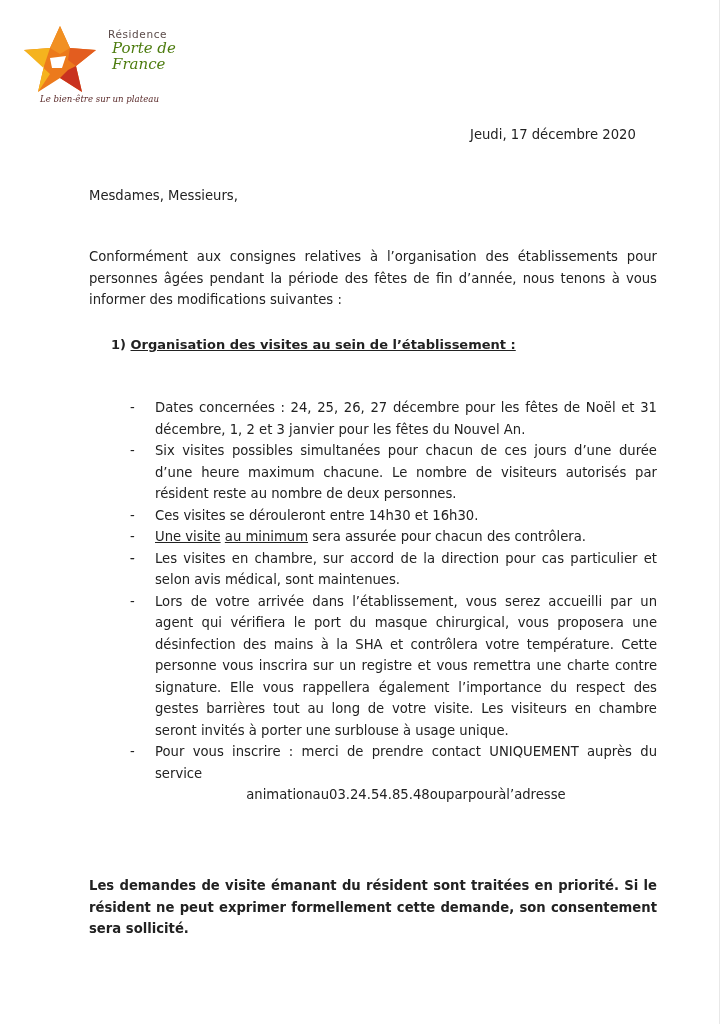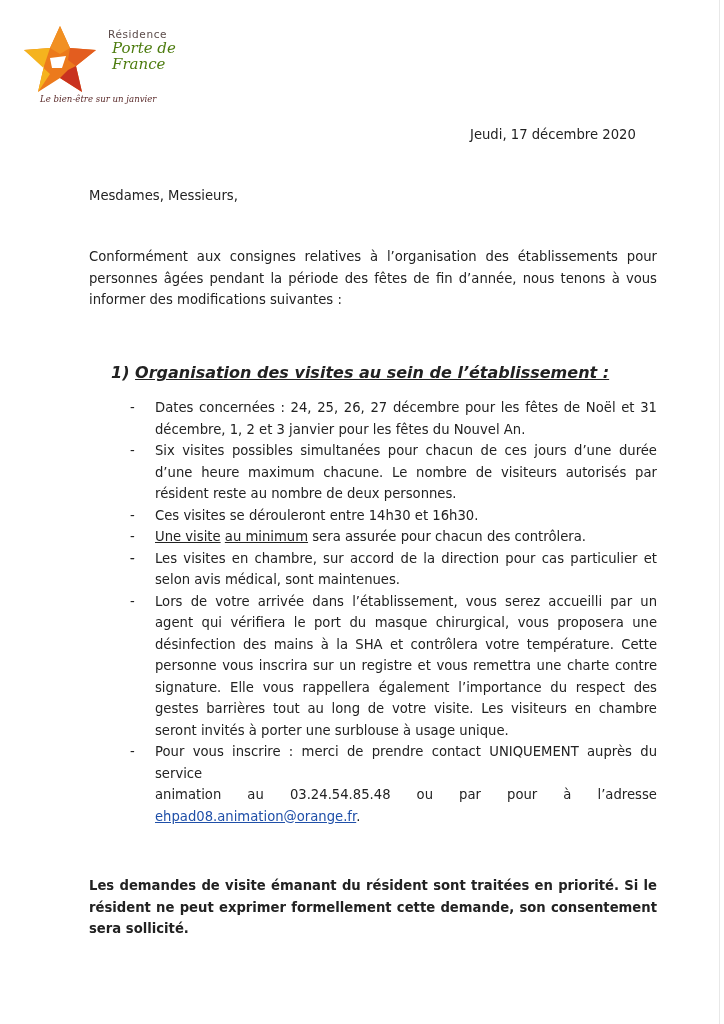--- a/index.html
+++ b/index.html
@@ -11,27 +11,27 @@
     .logo { position: absolute; left: 20px; top: 24px; width: 170px; height: 90px; }
     .logo svg { position: absolute; left: 0; top: 0; }
     .logo-res { position: absolute; left: 88px; top: 4px; font-size: 10.5px; letter-spacing: 0.6px; color: #5a4a48; font-family: "DejaVu Sans", sans-serif; }
     .logo-name { position: absolute; left: 92px; top: 16px; font-family: "DejaVu Serif", serif; font-style: italic; font-size: 15px; line-height: 16px; color: #4d7c0f; width: 80px; }
     .logo-tag { position: absolute; left: 20px; top: 70px; font-family: "DejaVu Serif", serif; font-style: italic; font-size: 8.6px; color: #5a2a2a; white-space: nowrap; }
 
     .p { position: absolute; font-size: 13.2px; line-height: 21.5px; margin: 0; }
     .date { left: 470px; top: 124px; }
     .salutation { left: 89px; top: 185px; }
     .intro { left: 89px; top: 246px; width: 568px; text-align: justify; text-align-last: left; }
-    .heading { left: 111px; top: 362px; font-size: 16px; font-weight: bold; font-style: italic; }
+    .heading { left: 111px; top: 334px; font-size: 13px; font-weight: bold; }
     .heading .u { text-decoration: underline; }
     ul.items { position: absolute; left: 130px; top: 397px; width: 527px; margin: 0; padding: 0; list-style: none; }
     ul.items li { position: relative; padding-left: 25px; font-size: 13.2px; line-height: 21.5px; text-align: justify; text-align-last: left; }
     ul.items li .dash { position: absolute; left: 0; top: 0; }
     .u2 { text-decoration: underline; }
-    .contact { display: flex; justify-content: space-between; text-align: left; }
+    .contact { display: flex; justify-content: center; text-align: left; }
     .email-link { color: #1f4fa8; text-decoration: underline; }
     .closing { left: 89px; top: 875px; width: 568px; text-align: justify; text-align-last: left; font-weight: bold; }
   </style>
 </head>
 <body>
 
 <div class="edge-line"></div>
 
 <div class="logo">
   <svg width="80" height="70" viewBox="0 0 80 70">
@@ -40,21 +40,21 @@
     <polygon points="40,2 50,24 40,30 30,24" fill="#f19022"></polygon>
     <polygon points="56,42 62,68 40,54 48,46" fill="#c9321f"></polygon>
     <polygon points="50,24 76,26 56,42 48,36" fill="#e35d1f"></polygon>
     <polygon points="30,34 46,32 42,44 32,44" fill="#ffffff"></polygon>
   </svg>
   <div class="logo-res">Résidence</div>
   <div class="logo-name">
     <span>Porte de</span><br>
     <span>France</span>
   </div>
-  <div class="logo-tag">Le bien-être sur un janvier</div>
+  <div class="logo-tag">Le bien-être sur un plateau</div>
 </div>
 
 <p class="p date">Jeudi, 17 décembre 2020</p>
 <p class="p salutation">Mesdames, Messieurs,</p>
 <p class="p intro">Conformément aux consignes relatives à l’organisation des établissements pour personnes âgées pendant la période des fêtes de fin d’année, nous tenons à vous informer des modifications suivantes :</p>
 
 <p class="p heading">
   <span>1)</span>
   <span class="u">Organisation des visites au sein de l’établissement :</span>
 </p>
@@ -73,17 +73,16 @@
     <div class="contact">
       <span>animation</span>
       <span>au</span>
       <span>03.24.54.85.48</span>
       <span>ou</span>
       <span>par</span>
       <span>pour</span>
       <span>à</span>
       <span>l’adresse</span>
     </div>
-    <div><a class="email-link">ehpad08.animation@orange.fr</a><span>.</span></div>
   </li>
 </ul>
 
 <p class="p closing">Les demandes de visite émanant du résident sont traitées en priorité. Si le résident ne peut exprimer formellement cette demande, son consentement sera sollicité.</p>
 
 </body></html>

